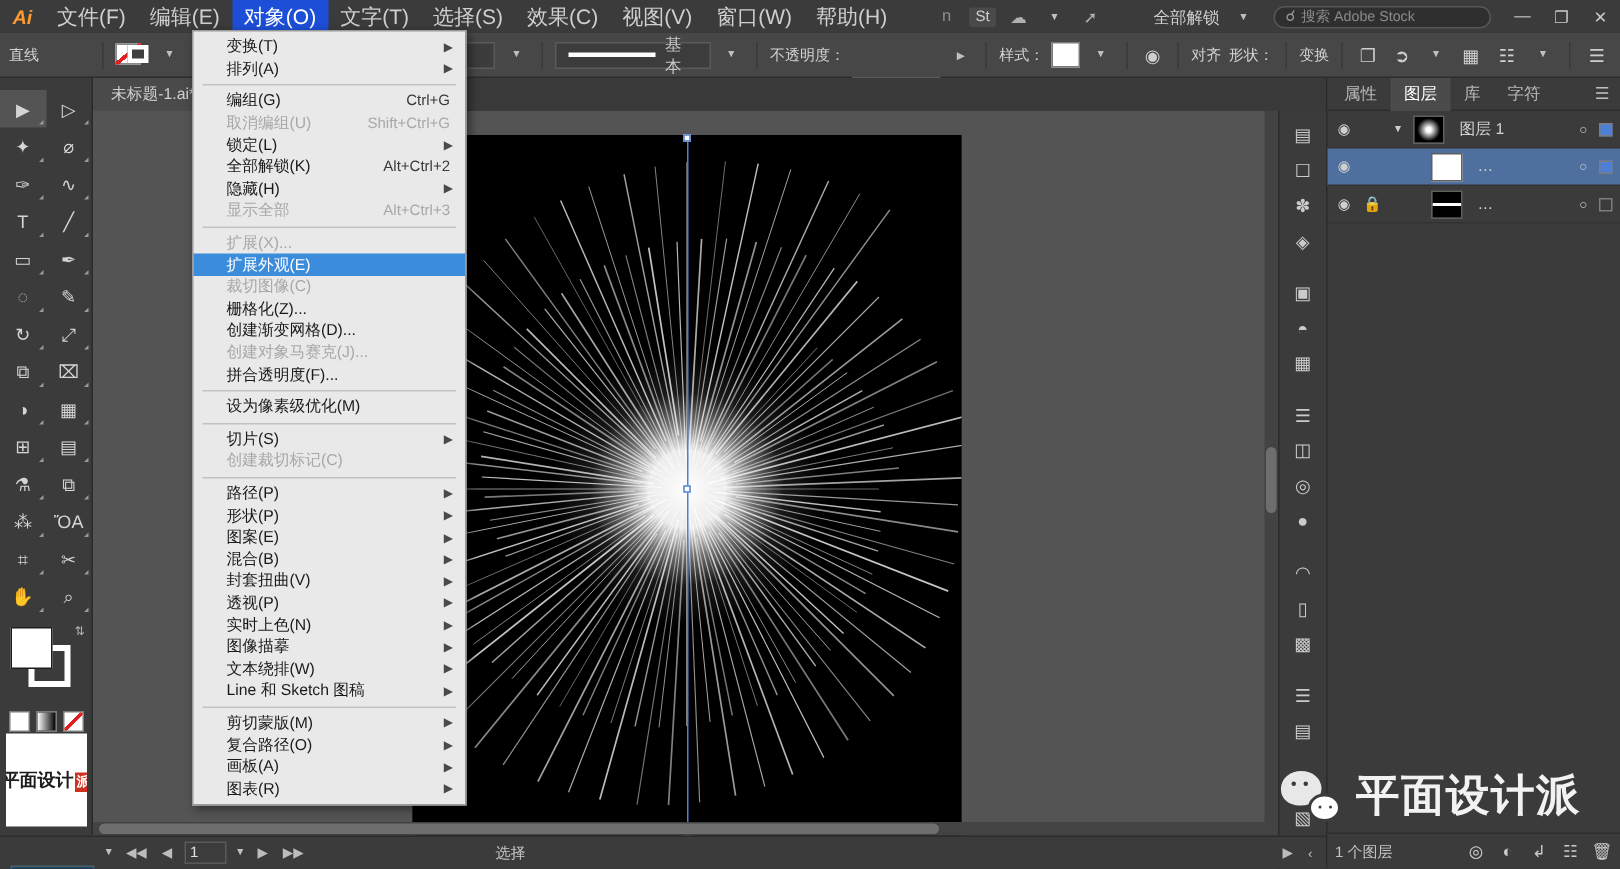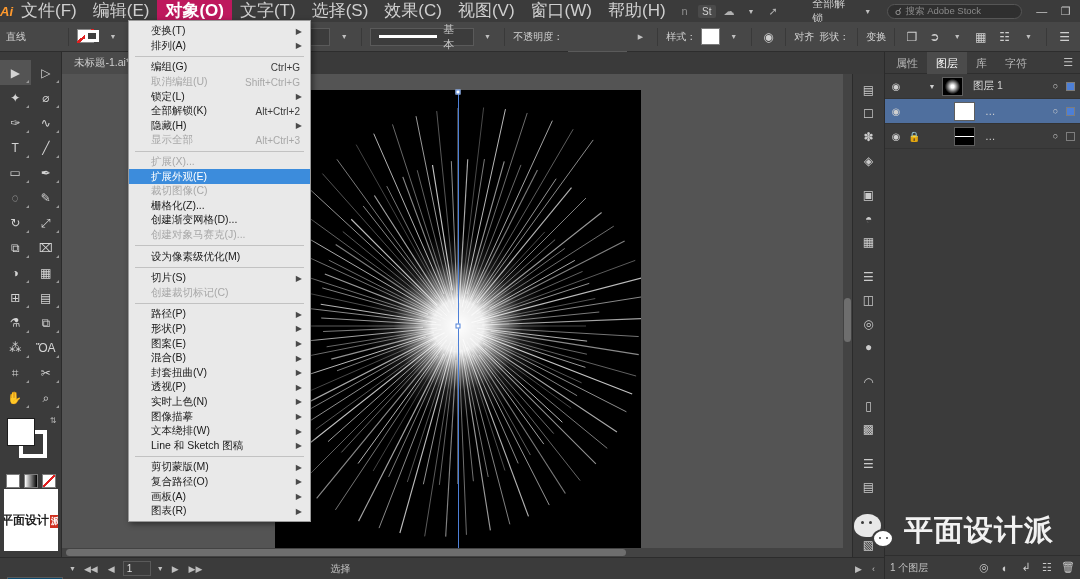--- a/index.html
+++ b/index.html
@@ -19,23 +19,23 @@
     position: absolute; top: 0; left: 0; width: 1080px; height: 22px;
     background: #3b3b3b;
     display: flex; align-items: center;
   }
   .ai-logo {
     width: 30px; height: 22px; display: flex; align-items: center; justify-content: center;
     color: #ff9a2e; font-weight: bold; font-size: 13px; font-style: italic;
   }
   .menu-item {
     padding: 0 8px; height: 22px; line-height: 22px;
-    font-size: 17px; color: #cfcfcf; white-space: nowrap;
-  }
-  .menu-item.active { background: #be185d; color: #fff; font-weight: bold; }
+    font-size: 14px; color: #cfcfcf; white-space: nowrap;
+  }
+  .menu-item.active { background: #1d4ed8; color: #fff; }
   .mb-right { margin-left: auto; display: flex; align-items: center; height: 22px; }
   .mb-icon {
     width: 24px; height: 22px; display: flex; align-items: center; justify-content: center;
     color: #b0b0b0; font-size: 11px;
   }
   .mb-icon.badge { color: #8e8e8e; }
   .mb-chip {
     background: #4a4a4a; color: #d0d0d0; font-size: 10px;
     padding: 1px 4px; border-radius: 2px;
   }
@@ -764,20 +764,23 @@
       </div>
       <div class="mi">
         <span>栅格化(Z)...</span>
       </div>
       <div class="mi">
         <span>创建渐变网格(D)...</span>
       </div>
       <div class="mi disabled">
         <span>创建对象马赛克(J)...</span>
       </div>
+      <div class="mi">
+        <span>拼合透明度(F)...</span>
+      </div>
       <div class="msep"></div>
       <div class="mi">
         <span>设为像素级优化(M)</span>
       </div>
       <div class="msep"></div>
       <div class="mi">
         <span>切片(S)</span>
         <span class="arr">▶</span>
       </div>
       <div class="mi disabled">

